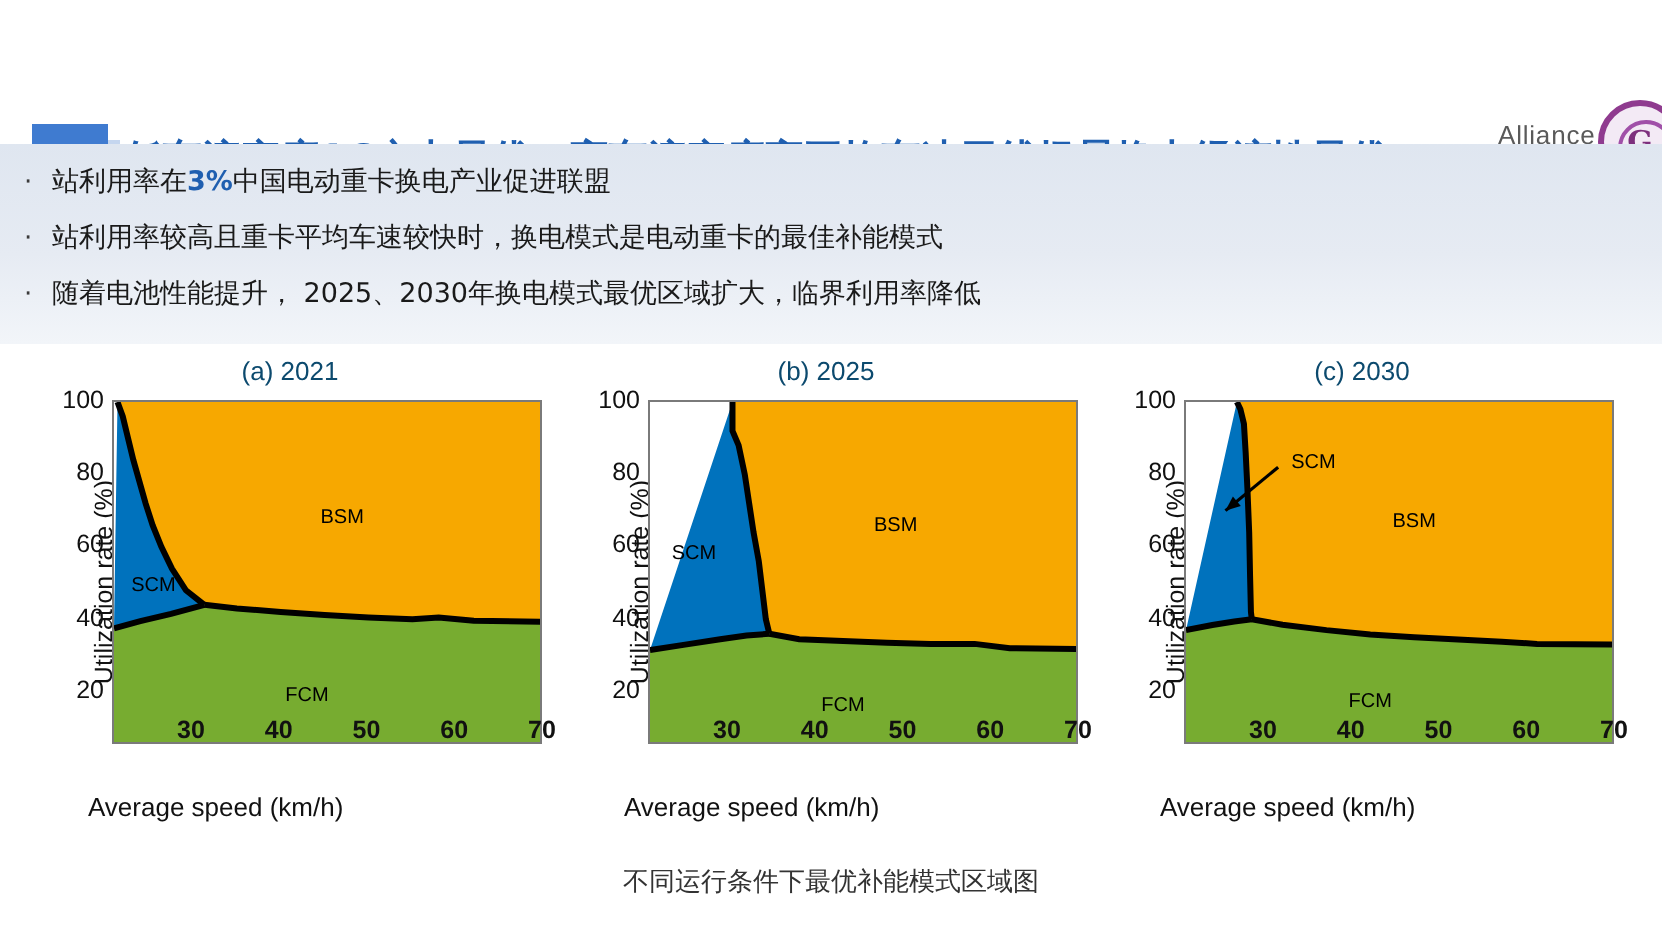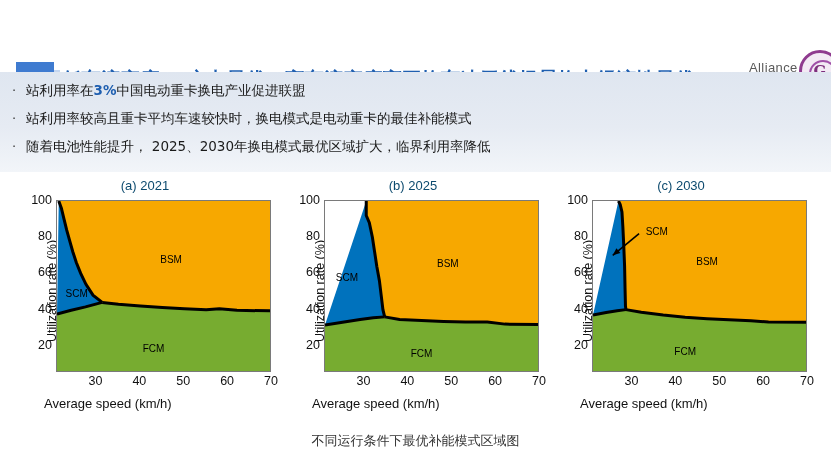--- a/index.html
+++ b/index.html
@@ -181,21 +181,21 @@
   .ytick {
     position: absolute;
     right: 100%;
     margin-right: 4px;
     font-size: 12.5px;
     color: #111;
     transform: translateY(-50%);
     white-space: nowrap;
   }
   .yticks { position: absolute; left: 46px; top: 22px; height: 172px; width: 0; }
-  .xticks { position: absolute; left: 46px; top: 196px; width: 215px; height: 18px; }
+  .xticks { position: absolute; left: 46px; top: 180px; width: 215px; height: 18px; font-weight: bold; }
   .xtick {
     position: absolute;
     font-size: 12.5px;
     color: #111;
     transform: translateX(-50%);
   }
   .regionlabel {
     position: absolute;
     font-size: 10px;
     font-weight: normal;

